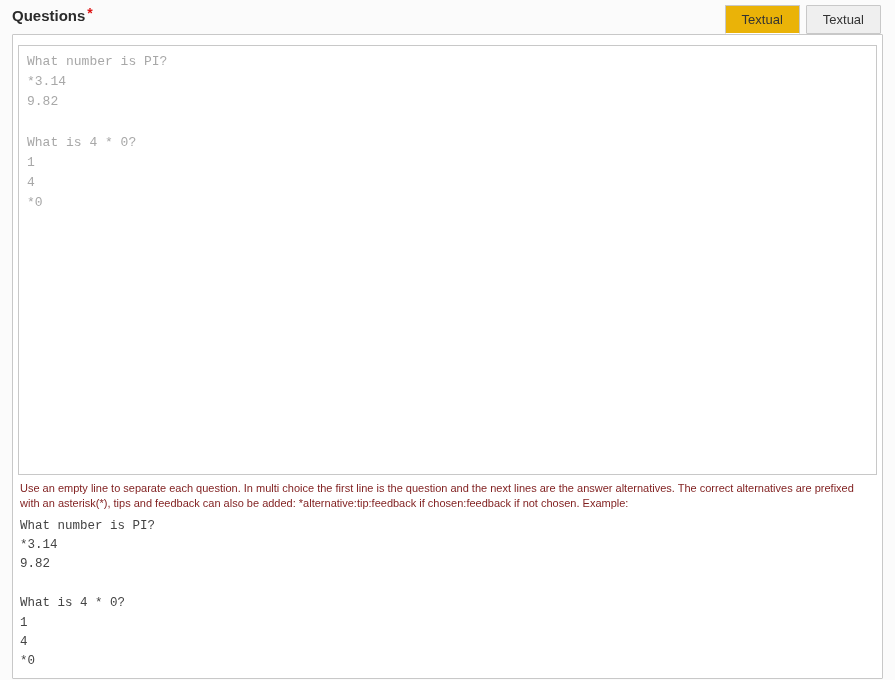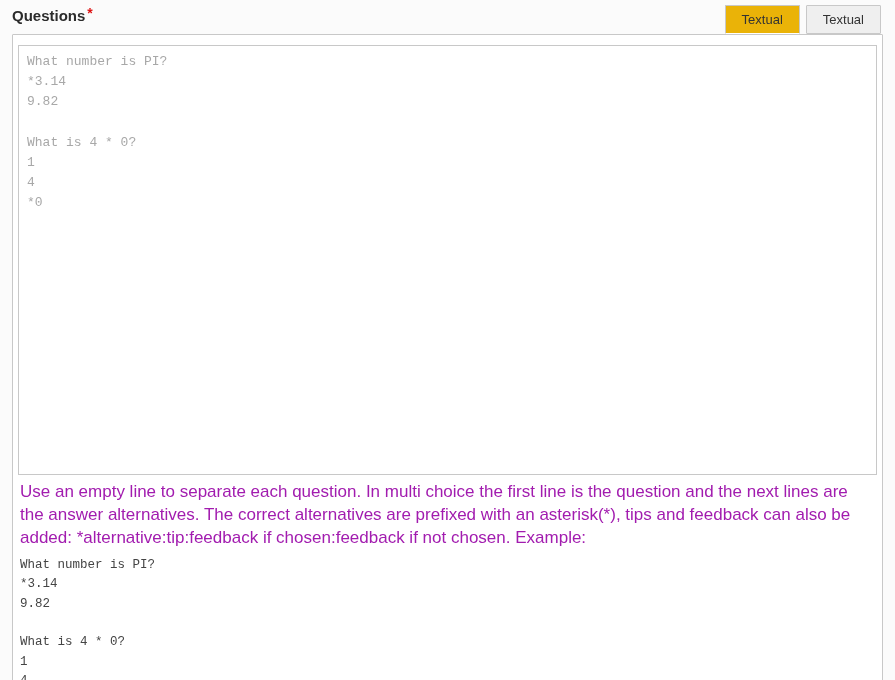--- a/index.html
+++ b/index.html
@@ -74,23 +74,23 @@
     color: #222;
     resize: none;
     outline: none;
     background: #fff;
   }
   .editor::placeholder { color: #a8a8a8; }
   .help {
     padding: 6px 2px 0 2px;
   }
   .help-intro {
-    font-size: 17px;
+    font-size: 11px;
     line-height: 1.35;
-    color: #a21caf;
+    color: #7f1d1d;
     margin: 0 0 6px 0;
   }
   .help-example {
     font-family: "Consolas", "Menlo", "Courier New", monospace;
     font-size: 12.5px;
     line-height: 1.55;
     color: #444;
     white-space: pre;
     margin: 0;
   }

